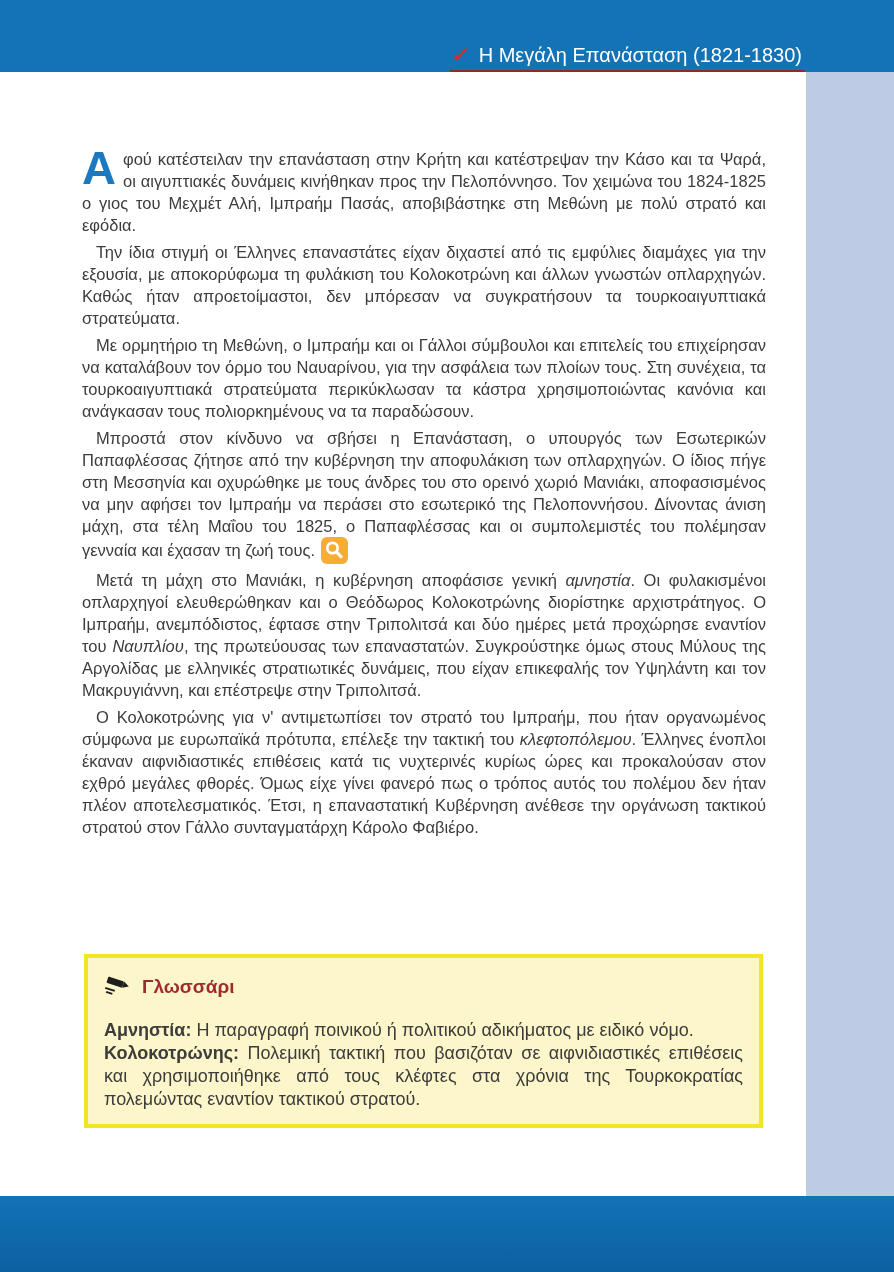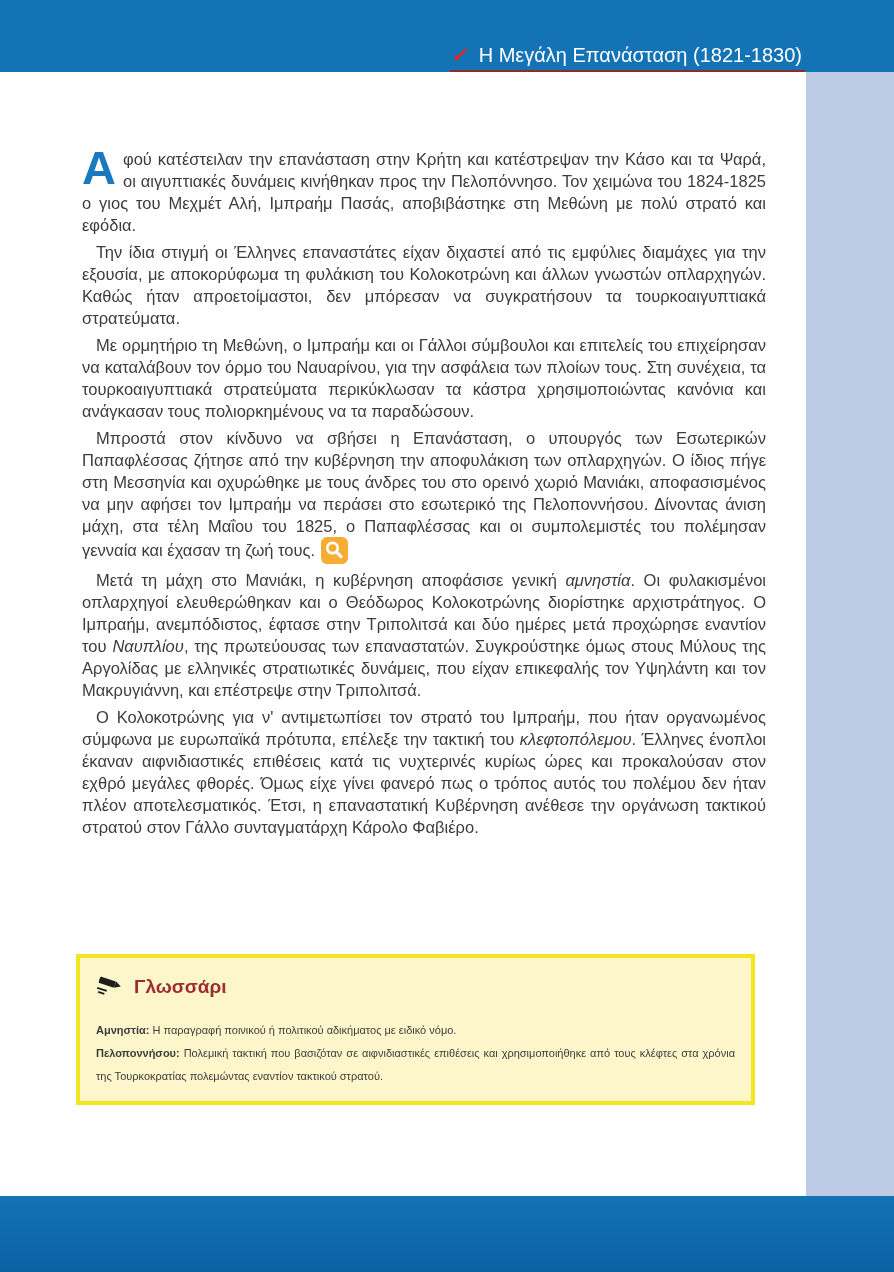--- a/index.html
+++ b/index.html
@@ -47,29 +47,29 @@
   }
   .rich span.b{font-weight:normal;}
   .rich span.i{font-style:italic;margin-top:40px;}
   .maglens{
     display:inline-block;width:27px;height:27px;border-radius:6px;
     background:var(--mag-orange);vertical-align:-8px;margin-left:6px;cursor:pointer;
   }
   .maglens svg{display:block;width:27px;height:27px;}
   
   .glossary{
-    position:absolute;left:76px;top:954px;width:679px;
+    position:absolute;left:84px;top:954px;width:679px;
     background:var(--gloss-bg);border:4px solid var(--gloss-border);
     padding:17px 16px 13px 16px;
   }
   .gloss-head{display:flex;align-items:center;gap:10px;margin:0 0 21px 0;}
   .gloss-title{color:var(--gloss-maroon);font-weight:bold;font-size:19px;}
   .pencil svg{display:block;}
   .gloss-entry{
-    margin:0;color:var(--text-dark);font-size:11px;line-height:23px;text-align:justify;
+    margin:0;color:var(--text-dark);font-size:18px;line-height:23px;text-align:justify;
   }
   .term{font-weight:bold;}
 </style>
 </head>
 <body>
 
 <div class="page">
 
   <header class="topbar">
     <div class="title-wrap">
@@ -111,17 +111,17 @@
             <rect x="2" y="17" width="6.5" height="1.6" transform="rotate(18 5 17.8)"></rect>
           </g>
         </svg>
       </span>
       <span class="gloss-title">Γλωσσάρι</span>
     </div>
 
     <p class="gloss-entry"><span class="term">Αμνηστία:</span> <span>Η παραγραφή ποινικού ή πολιτικού αδικήματος με ειδικό νόμο.</span></p>
 
 
-    <p class="gloss-entry"><span class="term">Πελοποννήσου:</span> <span>Πολεμική τακτική που βασιζόταν σε αιφνιδιαστικές επιθέσεις και χρησιμοποιήθηκε από τους κλέφτες στα χρόνια της Τουρκοκρατίας πολεμώντας εναντίον τακτικού στρατού.</span></p>
+    <p class="gloss-entry"><span class="term">Κολοκοτρώνης:</span> <span>Πολεμική τακτική που βασιζόταν σε αιφνιδιαστικές επιθέσεις και χρησιμοποιήθηκε από τους κλέφτες στα χρόνια της Τουρκοκρατίας πολεμώντας εναντίον τακτικού στρατού.</span></p>
   </section>
 
   <footer class="bottombar"></footer>
 </div>
 
 </body></html>

